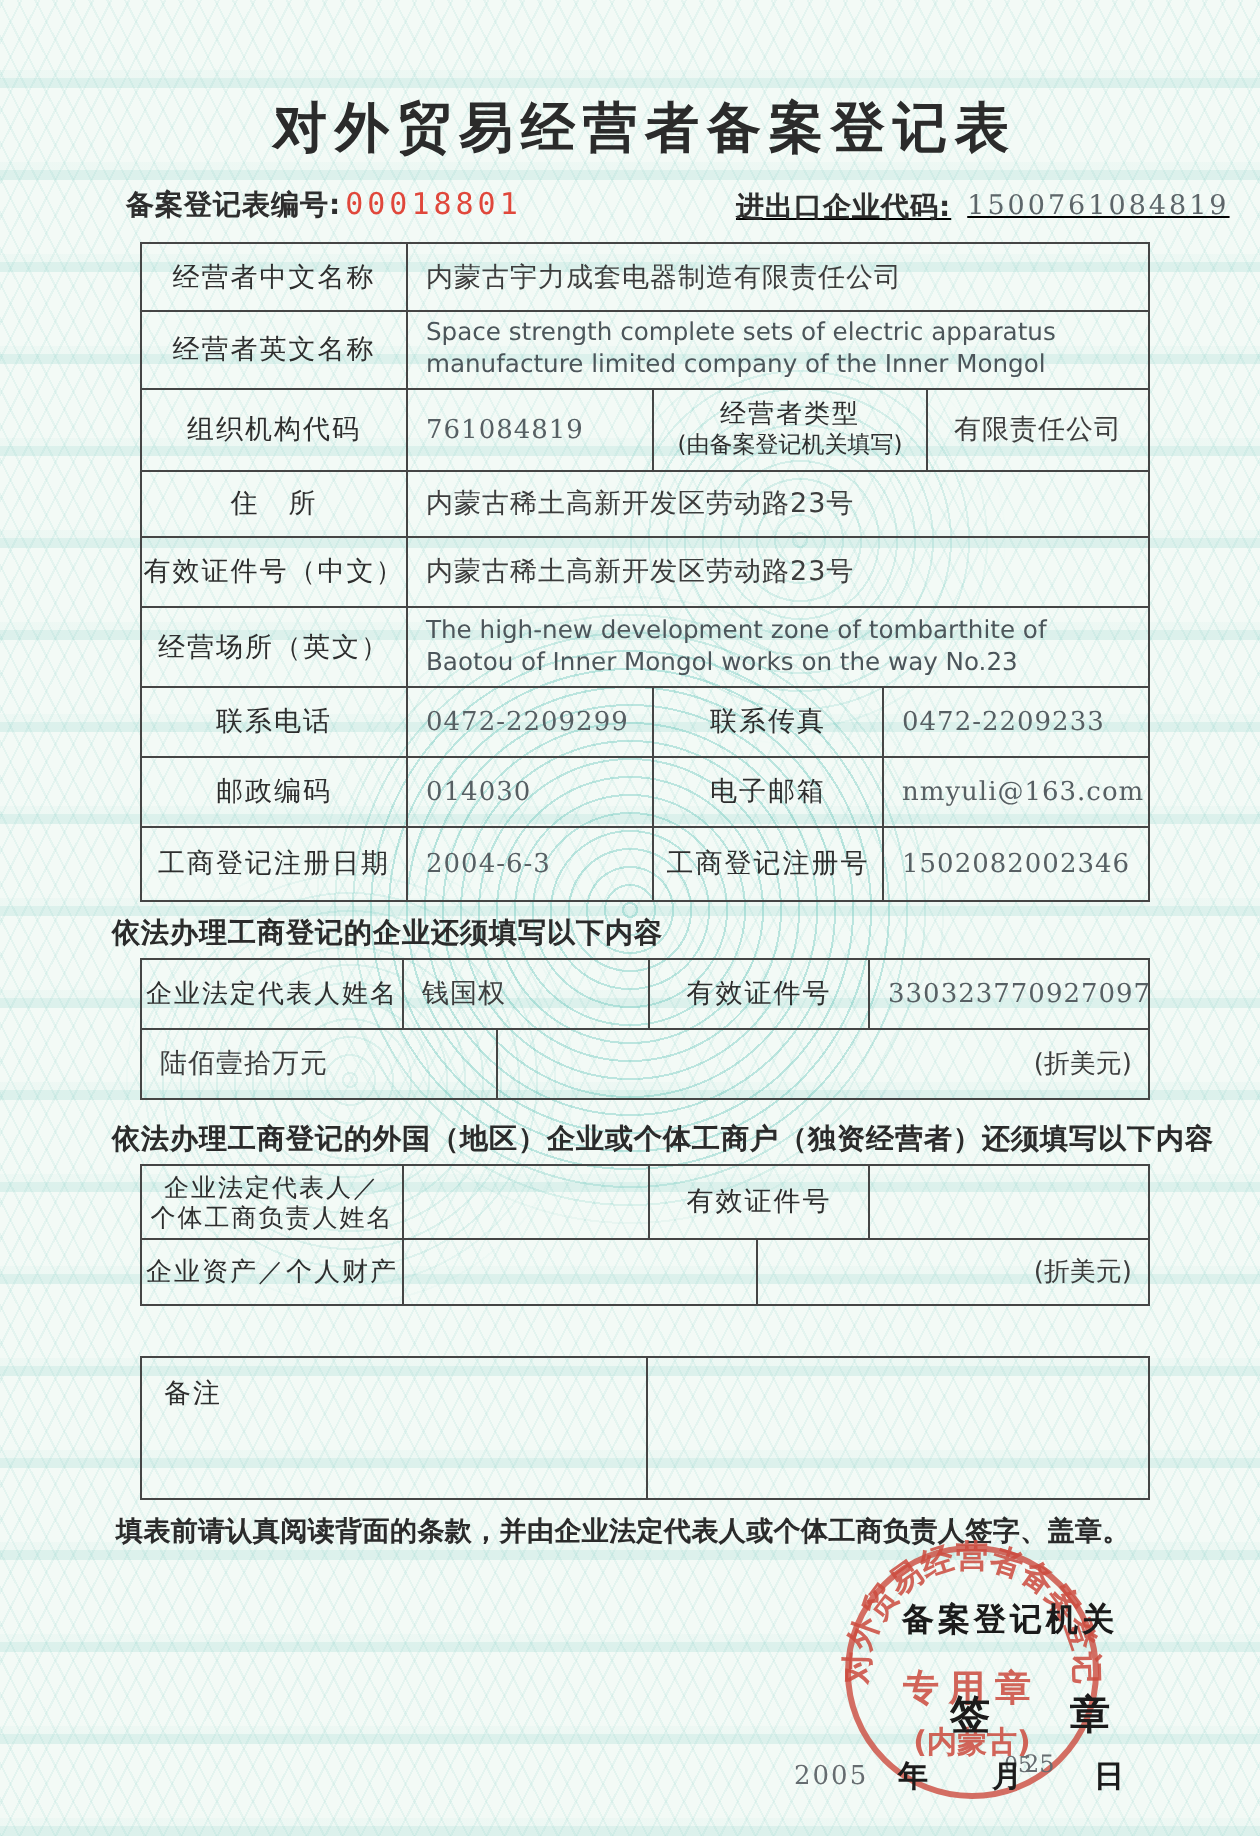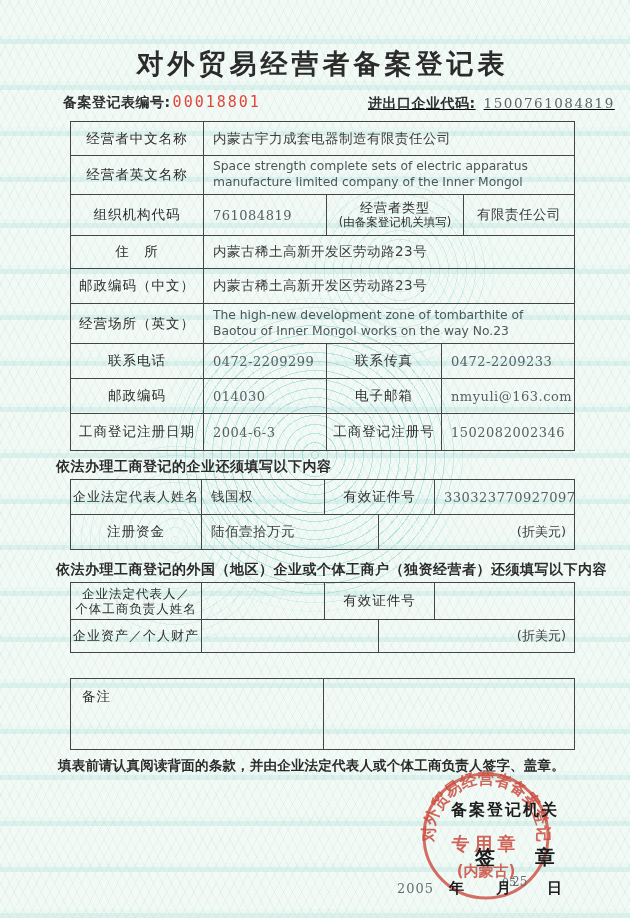--- a/index.html
+++ b/index.html
@@ -118,21 +118,21 @@
         <span class="l1">经营者类型</span>
         <span class="l2">(由备案登记机关填写)</span>
       </div>
       <div class="cell cjk flex1">有限责任公司</div>
     </div>
     <div class="row" style="height:33px">
       <div class="cell lblc" style="width:132px">住　所</div>
       <div class="cell valc cjk flex1">内蒙古稀土高新开发区劳动路23号</div>
     </div>
     <div class="row" style="height:35px">
-      <div class="cell lblc" style="width:132px">邮政编码（中文）</div>
+      <div class="cell lblc" style="width:132px">有效证件号（中文）</div>
       <div class="cell valc cjk flex1">内蒙古稀土高新开发区劳动路23号</div>
     </div>
     <div class="row" style="height:40px">
       <div class="cell lblc" style="width:132px">经营场所（英文）</div>
       <div class="cell valc eng flex1">The high-new development zone of tombarthite of Baotou of Inner Mongol works on the way No.23</div>
     </div>
     <div class="row" style="height:35px">
       <div class="cell lblc" style="width:132px">联系电话</div>
       <div class="cell valc typed" style="width:123px">0472-2209299</div>
       <div class="cell lblc" style="width:115px">联系传真</div>
@@ -155,21 +155,20 @@
   <div class="layer sec-heading" style="top:458px">依法办理工商登记的企业还须填写以下内容</div>
 
   <div class="layer tbl" style="top:479px">
     <div class="row" style="height:34px">
       <div class="cell lblc" style="width:130px;font-size:13px">企业法定代表人姓名</div>
       <div class="cell valc cjk" style="width:123px">钱国权</div>
       <div class="cell lblc" style="width:110px">有效证件号</div>
       <div class="cell valc typed flex1">330323770927097</div>
     </div>
     <div class="row" style="height:35px">
-      <div class="cell lblc" style="width:130px">注册资金</div>
       <div class="cell valc cjk" style="width:177px">陆佰壹拾万元</div>
       <div class="cell usd flex1">(折美元)</div>
     </div>
   </div>
 
   <div class="layer sec-heading" style="top:561px">依法办理工商登记的外国（地区）企业或个体工商户（独资经营者）还须填写以下内容</div>
 
   <div class="layer tbl" style="top:582px">
     <div class="row" style="height:36px">
       <div class="cell lblc2" style="width:130px">

